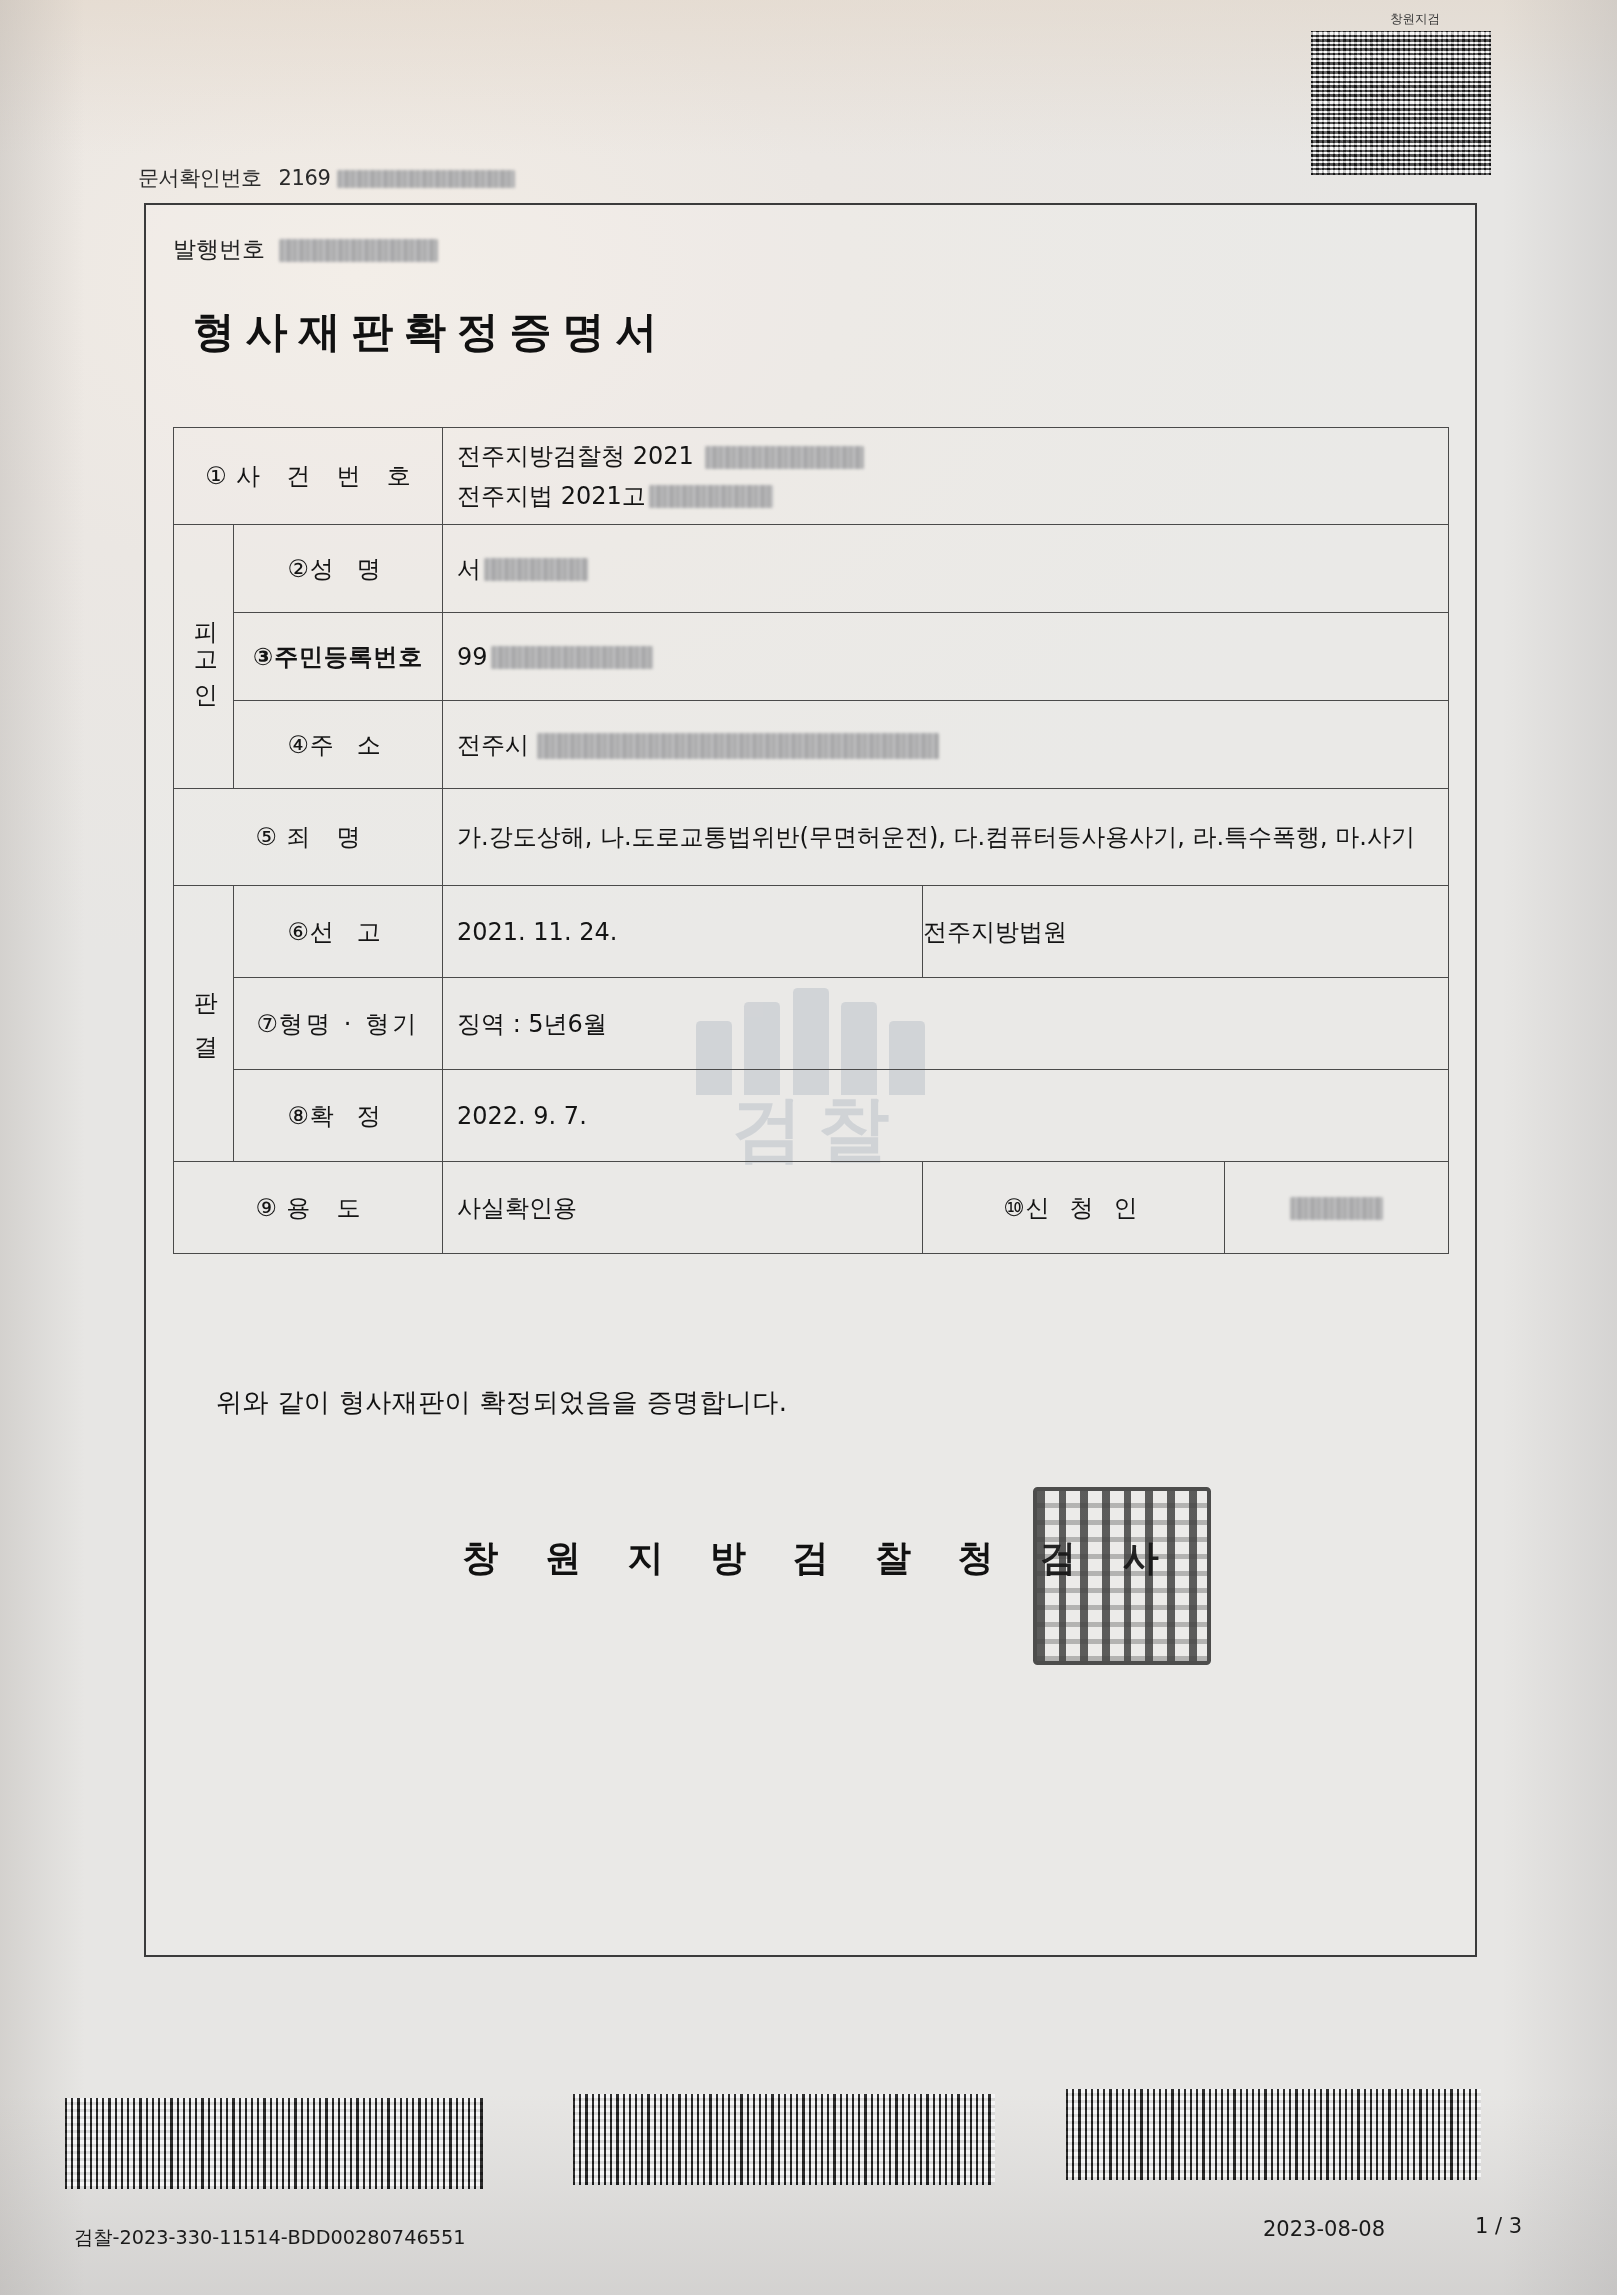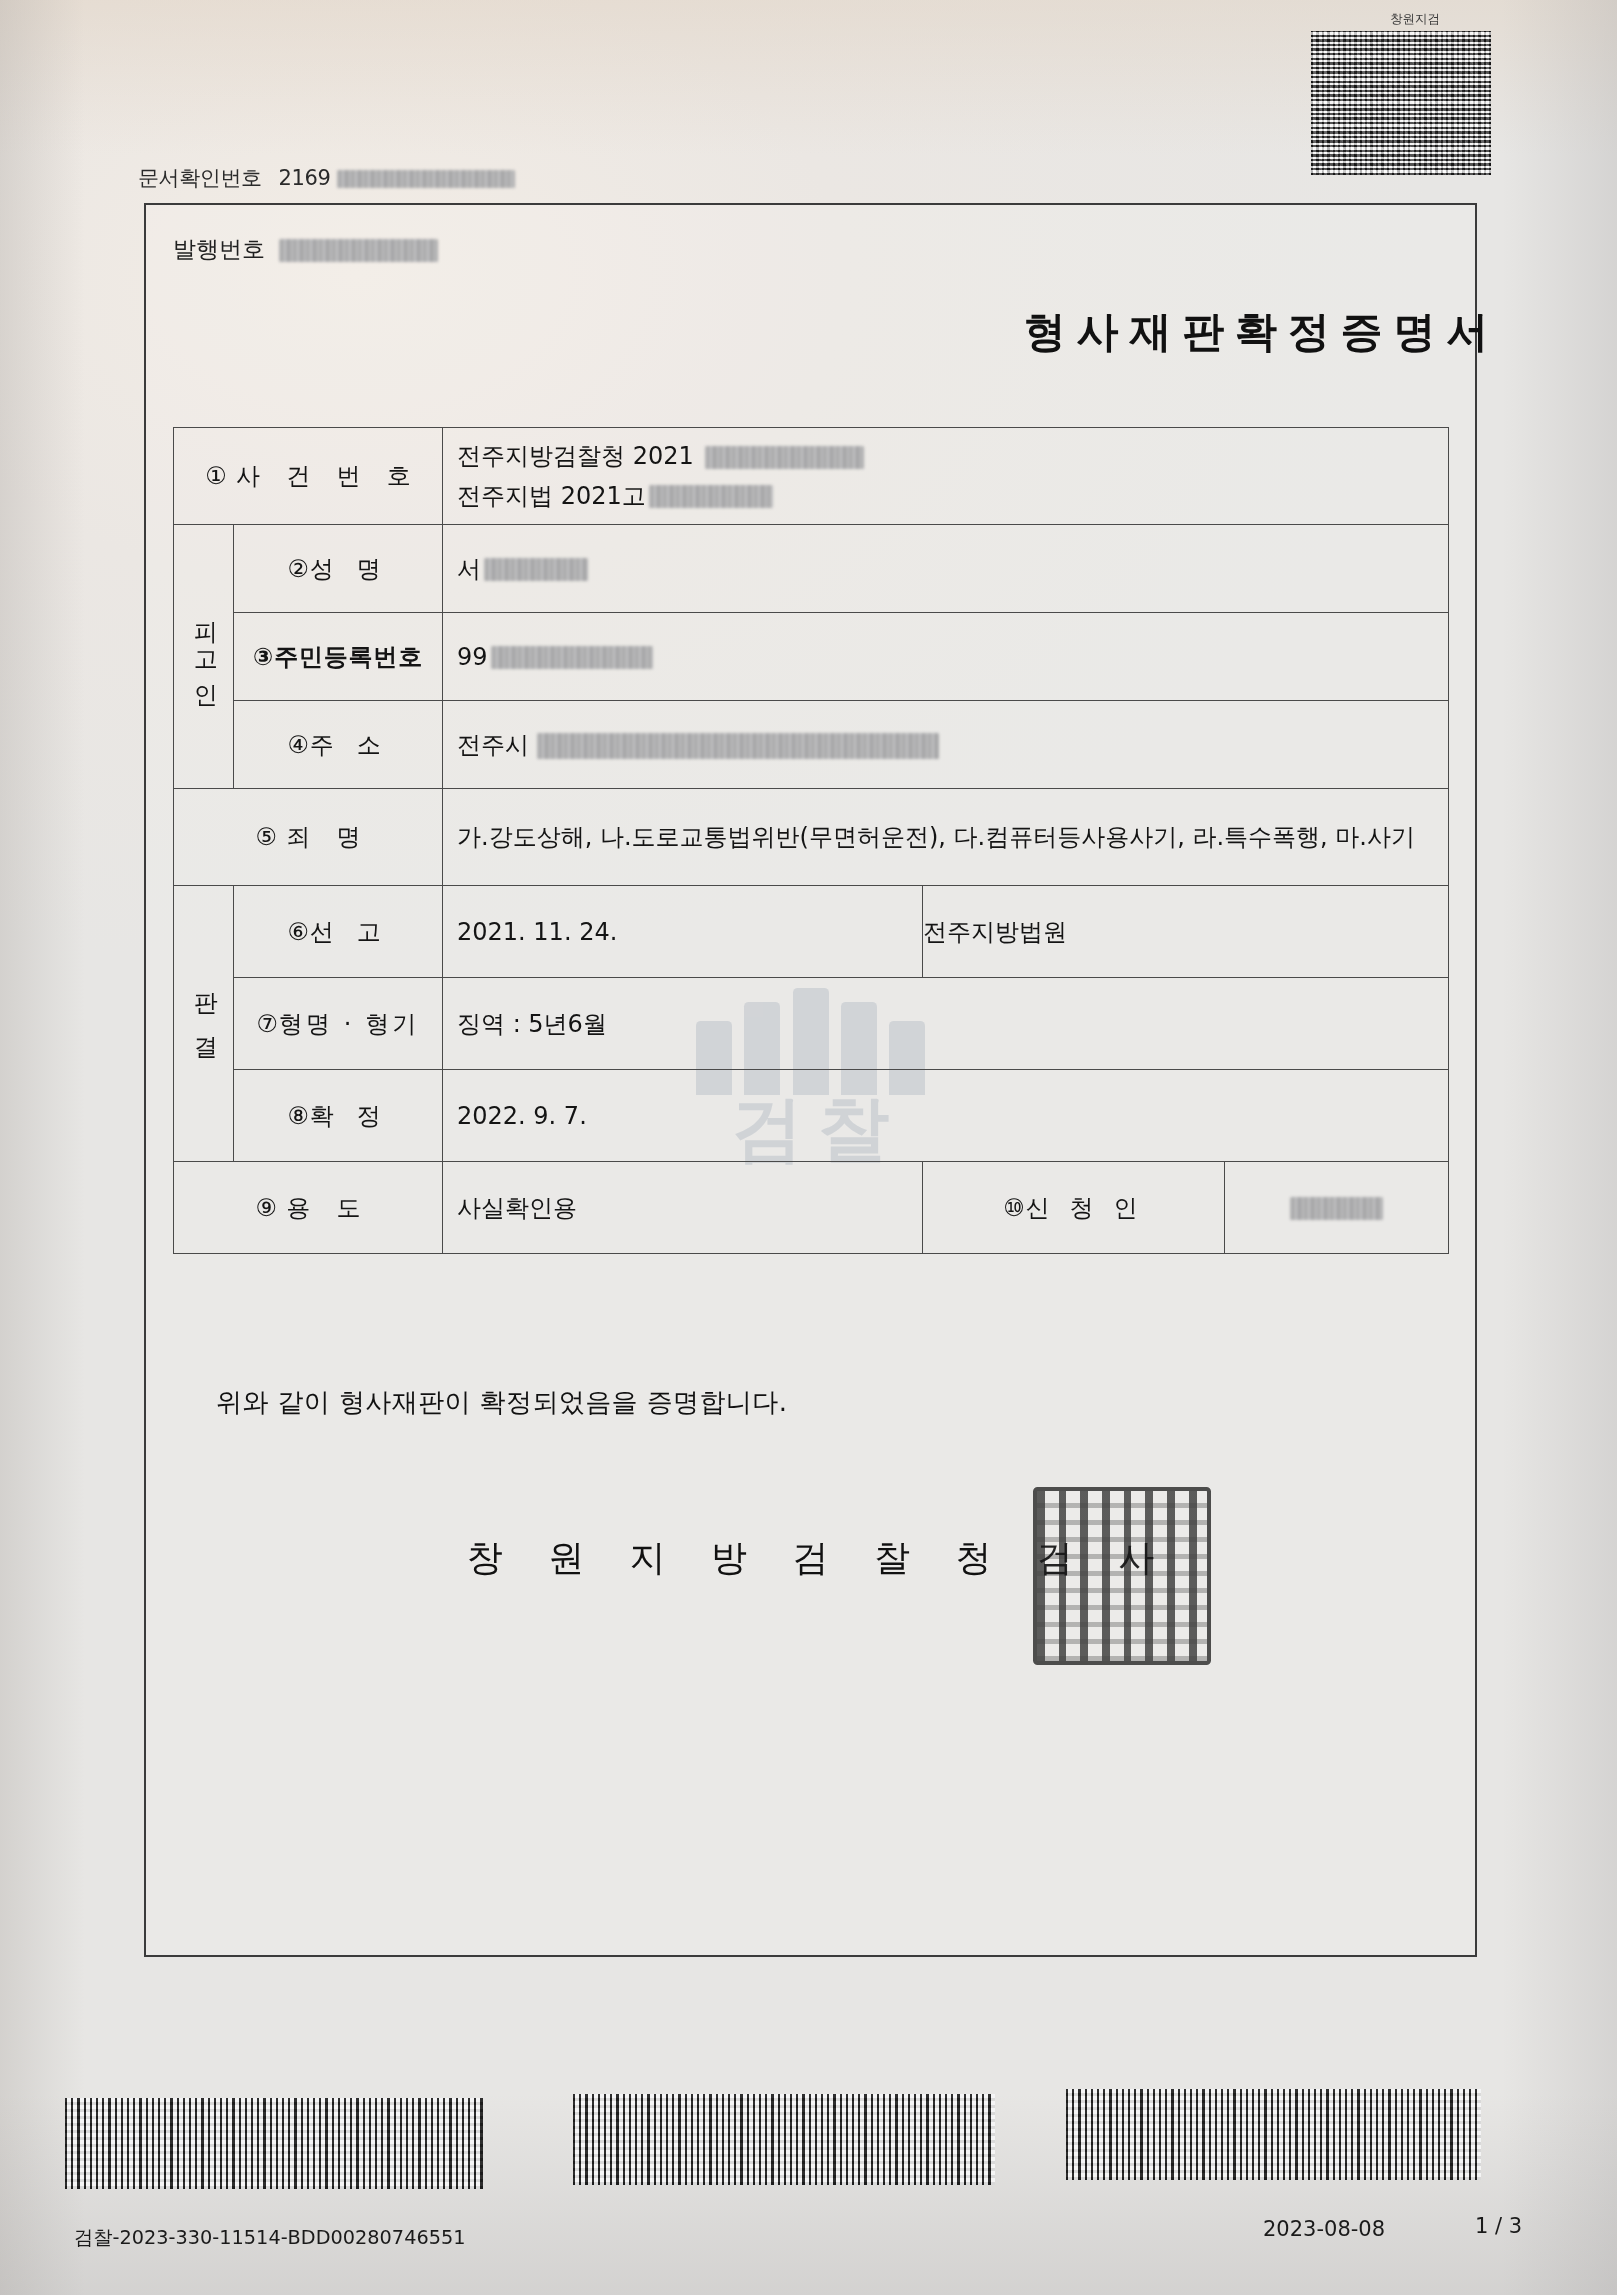--- a/index.html
+++ b/index.html
@@ -113,23 +113,23 @@
     top: 29px;
     font-size: 23px;
     color: #202020;
     white-space: nowrap;
   }
   .issue-no .label { margin-right: 14px; }
 
   .cert-title {
     position: absolute;
     top: 99px;
-    left: 0;
+    left: 12px;
     width: 100%;
-    text-align: right;
+    text-align: left;
     font-size: 42px;
     font-weight: 700;
     letter-spacing: 10.8px;
     color: #111;
     text-indent: 10.8px;
     padding-left: 24px;
   }
 
   
   .watermark {
@@ -235,21 +235,21 @@
     font-size: 26px;
     color: #111;
   }
   .signer {
     position: absolute;
     top: 1329px;
     left: 0;
     width: 100%;
     text-align: center;
     font-size: 36px;
-    font-weight: 400;
+    font-weight: 700;
     letter-spacing: 17px;
     text-indent: 17px;
     color: #111;
   }
   .seal {
     position: absolute;
     left: 887px;
     top: 1282px;
     width: 170px;
     height: 170px;

